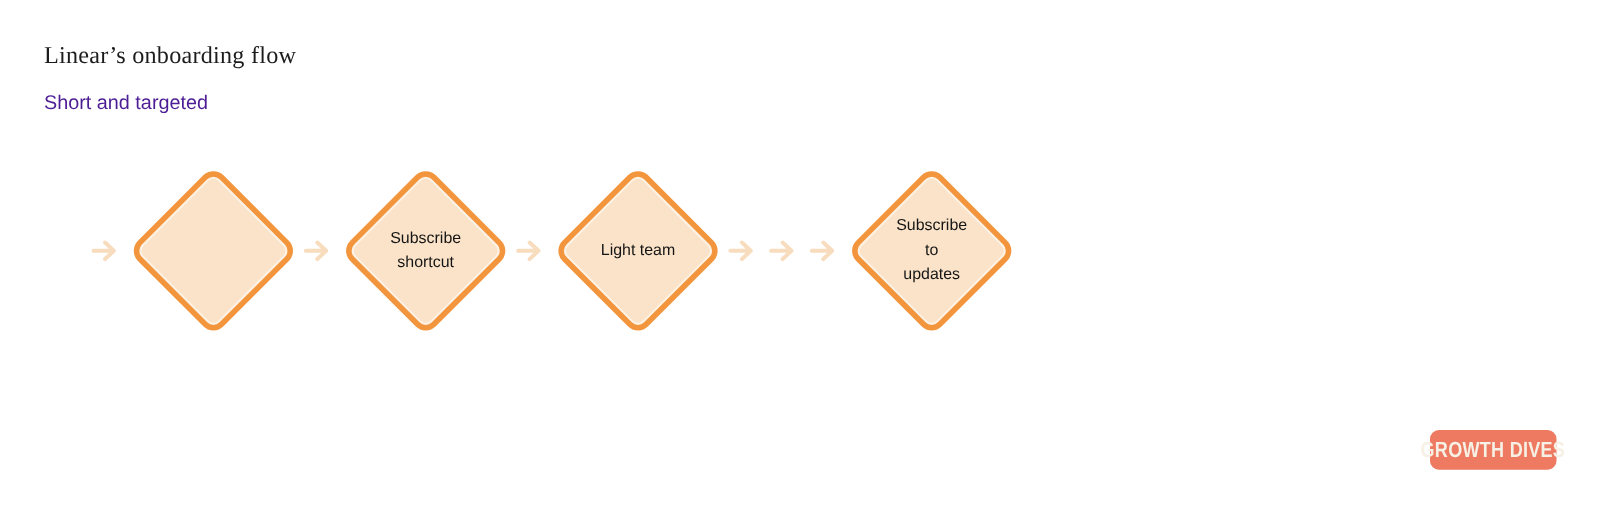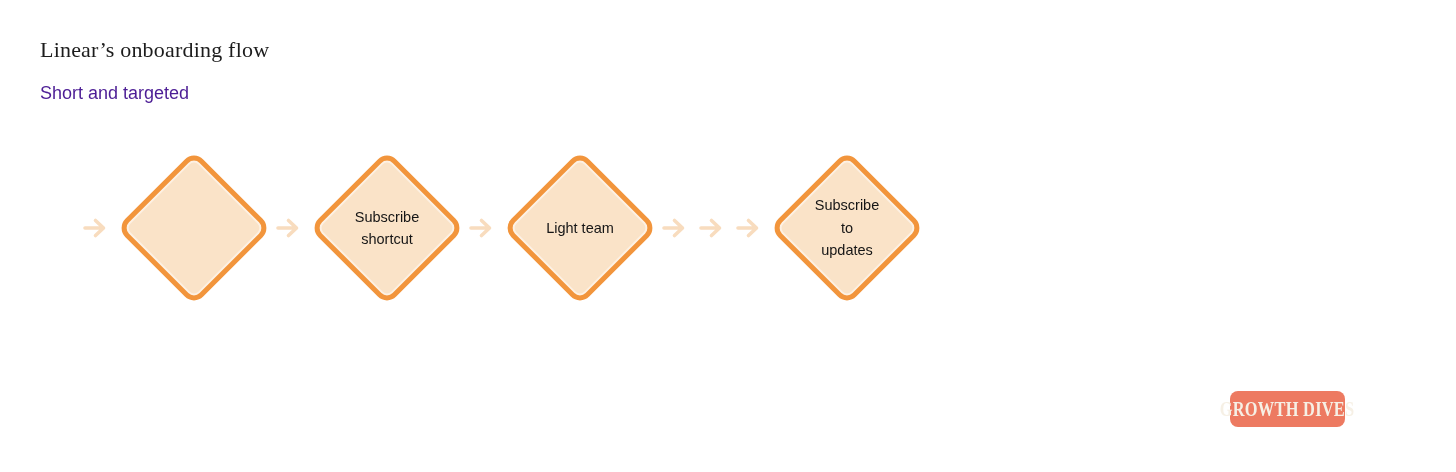--- a/index.html
+++ b/index.html
@@ -90,30 +90,29 @@
     stroke: #f8dcbe;
     stroke-width: 3.6;
     stroke-linecap: round;
     stroke-linejoin: round;
     fill: none;
   }
 
   
   .badge {
     position: absolute;
-    left: 1230px;
+    left: 1300px;
     top: 391px;
     width: 115px;
     height: 36px;
     background: #ed7a61;
     border-radius: 8px;
     display: flex;
     align-items: center;
     justify-content: center;
-    font-family: Liberation Serif, serif;
   }
   .badge-text {
     display: inline-block;
     font-size: 20px;
     font-weight: bold;
     letter-spacing: 0.3px;
     color: #f6f0e5;
     transform: scaleX(0.82);
     white-space: nowrap;
   }

